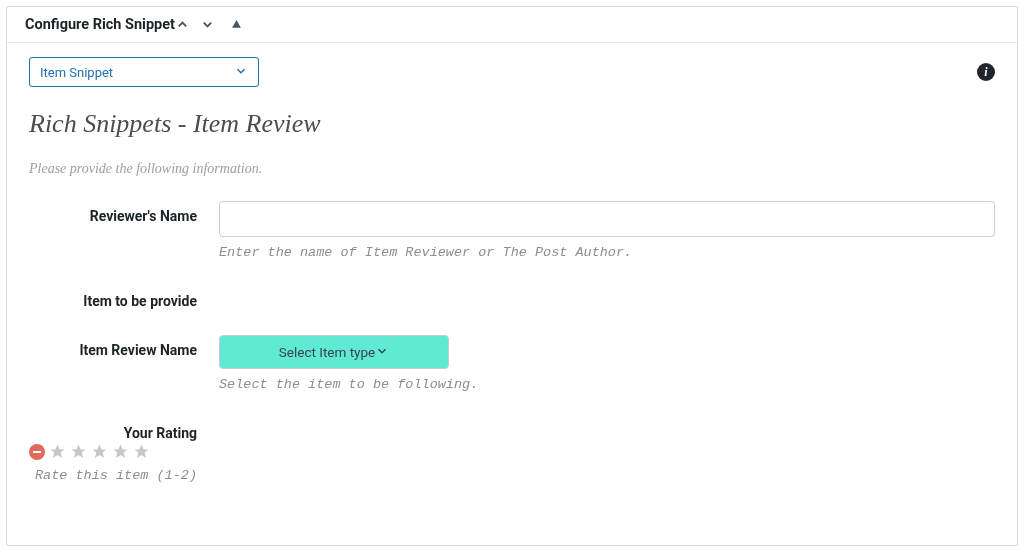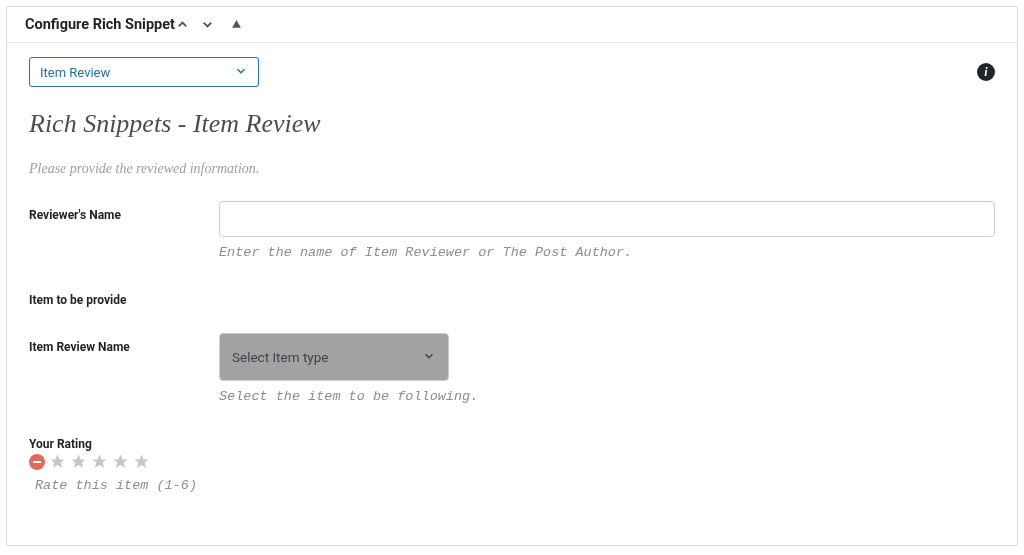--- a/index.html
+++ b/index.html
@@ -95,25 +95,25 @@
     margin: 0 0 24px 0;
   }
 
   .form-row {
     display: flex;
     align-items: flex-start;
     margin-bottom: 26px;
   }
   .form-label {
     width: 190px;
-    text-align: left;
+    text-align: right;
     padding-right: 22px;
     padding-top: 7px;
     font-weight: 700;
-    font-size: 12px;
+    font-size: 14px;
     color: #1d2327;
   }
   .form-control-wrap {
     flex: 1;
     max-width: 780px;
   }
 
   .text-input {
     width: 100%;
     height: 36px;
@@ -128,27 +128,27 @@
   .helper {
     font-family: Liberation Mono, monospace;
     font-style: italic;
     font-size: 13.5px;
     color: #8a8f95;
     margin-top: 8px;
   }
 
   .select-like {
     width: 230px;
-    height: 48px;
+    height: 34px;
     border: 1px solid #c9ccd1;
     border-radius: 4px;
-    background: #a3a3a3;
-    display: flex;
-    align-items: center;
-    justify-content: space-between;
+    background: #5eead4;
+    display: flex;
+    align-items: center;
+    justify-content: center;
     padding: 0 12px;
     font-size: 13.5px;
     color: #3c434a;
     cursor: pointer;
   }
 
   .rating-wrap {
     display: flex;
     align-items: center;
     gap: 4px;
@@ -190,34 +190,34 @@
             <polygon points="5,1 9,8 1,8" fill="#4b5563"></polygon>
           </svg>
       </span>
     </div>
   </div>
 
   <div class="panel-body">
 
     <div class="top-row">
       <div class="snippet-select">
-        <span>Item Review</span>
+        <span>Item Snippet</span>
         <span>
           <svg width="14" height="14" viewBox="0 0 24 24" fill="none" stroke="currentColor" stroke-width="2.5">
               <polyline points="6 9 12 15 18 9"></polyline>
             </svg>
         </span>
       </div>
       <div class="info-badge">
         <span>i</span>
       </div>
     </div>
 
     <h2 class="section-title">Rich Snippets - Item Review</h2>
-    <p class="section-sub">Please provide the reviewed information.</p>
+    <p class="section-sub">Please provide the following information.</p>
 
     <div class="form-row">
       <div class="form-label">Reviewer's Name</div>
       <div class="form-control-wrap">
         <input type="text" class="text-input" value="" style="">
         <div class="helper">Enter the name of Item Reviewer or The Post Author.</div>
       </div>
     </div>
 
     <div class="form-row">
@@ -265,18 +265,18 @@
             <svg width="17" height="17" viewBox="0 0 24 24" fill="currentColor">
                 <polygon points="12,2 15,9 22,9 16.5,13.5 18.5,21 12,16.8 5.5,21 7.5,13.5 2,9 9,9"></polygon>
               </svg>
           </span>
           <span class="star">
             <svg width="17" height="17" viewBox="0 0 24 24" fill="currentColor">
                 <polygon points="12,2 15,9 22,9 16.5,13.5 18.5,21 12,16.8 5.5,21 7.5,13.5 2,9 9,9"></polygon>
               </svg>
           </span>
         </div>
-        <div class="helper" style="margin-left:6px;">Rate this item (1-6)</div>
+        <div class="helper" style="margin-left:6px;">Rate this item (1-2)</div>
       </div>
     </div>
 
   </div>
 </div>
 
 </body></html>

